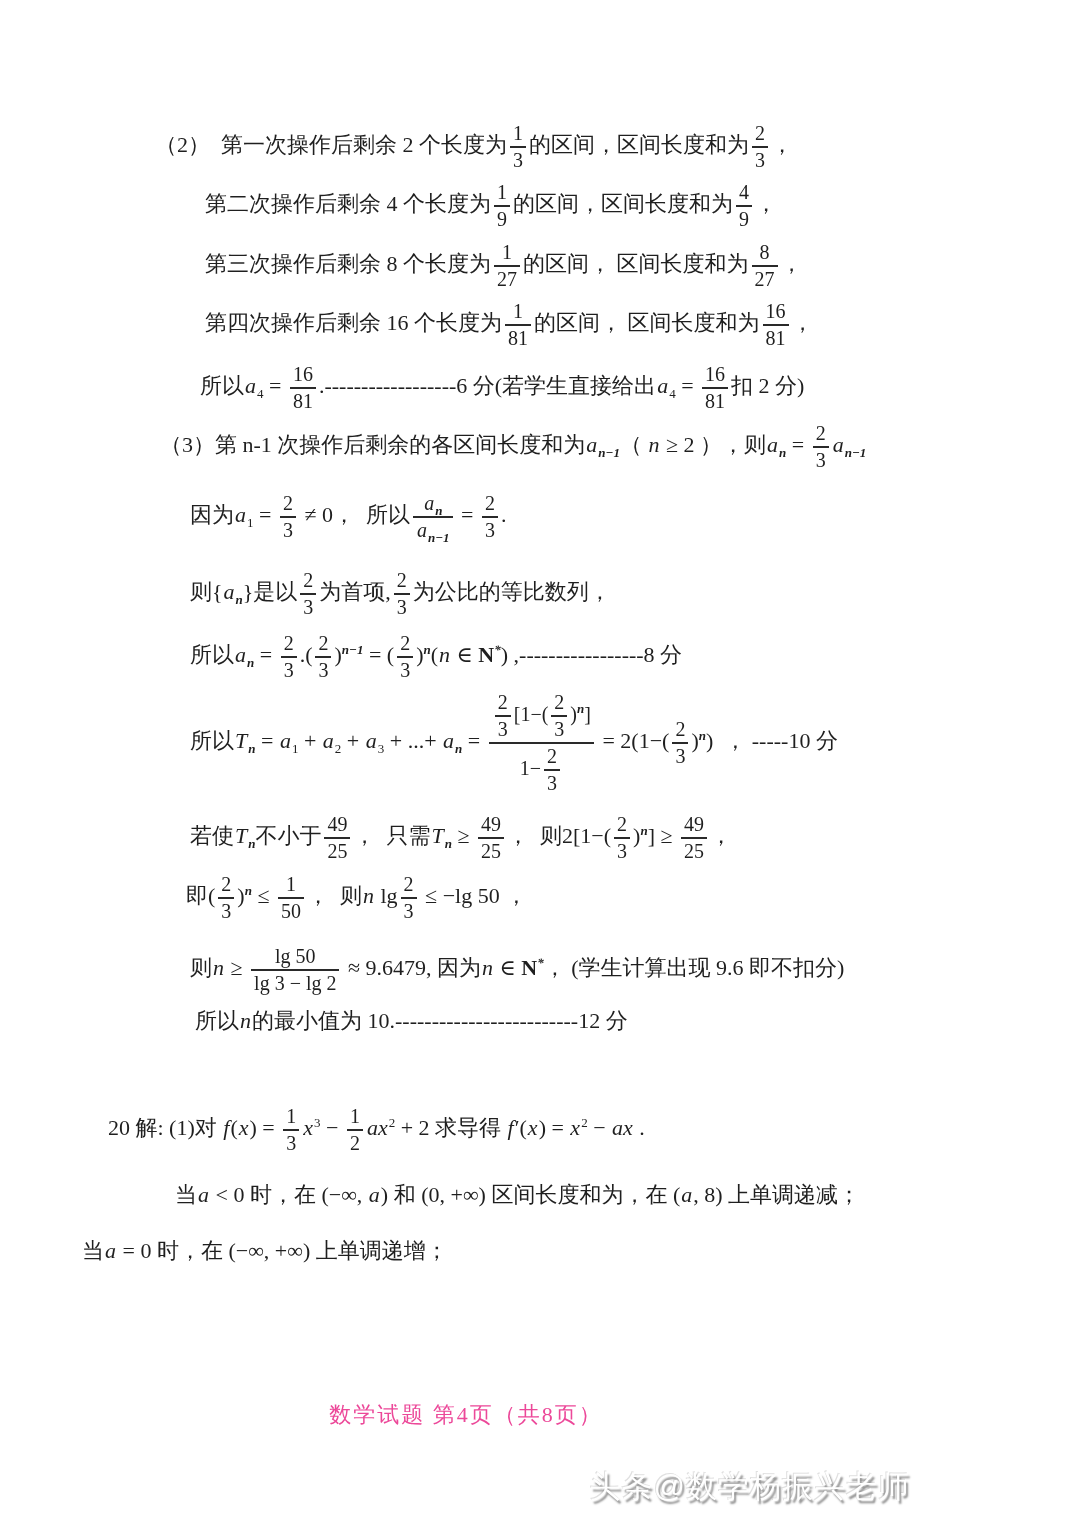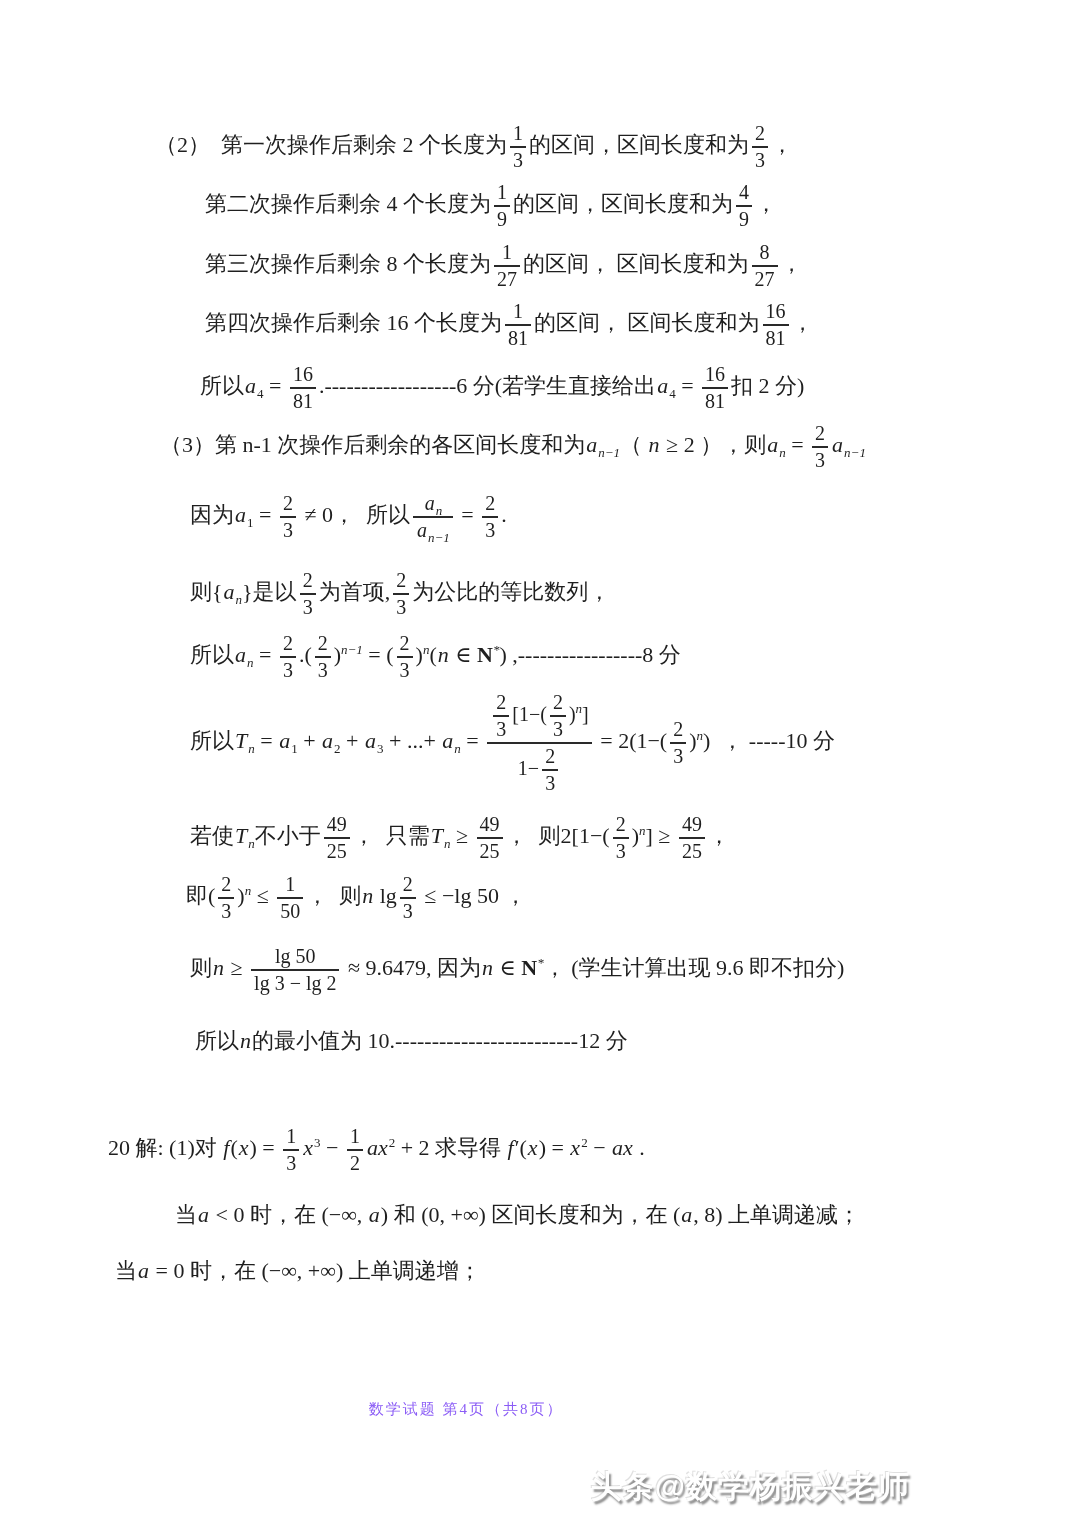--- a/index.html
+++ b/index.html
@@ -5,29 +5,29 @@
   html,body{margin:0;padding:0;background:#ffffff;}
   .page{position:relative;width:932px;height:1526px;background:#ffffff;
         font-family:"Liberation Serif","DejaVu Serif",serif;color:#1f1f1f;overflow:hidden;}
   .doc{position:absolute;inset:0;overflow:hidden;}
   .mline{white-space:pre;font-size:22px;line-height:1.25;}
   .mtext{white-space:pre;}
   .mvar{font-style:italic;padding:0 1px;}
   .mbold{font-weight:bold;}
   sub{font-size:13px;line-height:0;}
   sup{font-size:13px;line-height:0;}
-  .it{font-style:italic;}
+  .it{font-style:italic;font-weight:bold;}
   .frac{display:inline-flex;flex-direction:column;align-items:stretch;text-align:center;
         vertical-align:middle;margin:0 3px;font-size:20px;line-height:1.15;}
   .frac .num{display:block;padding:0 3px 1px;}
   .frac .den{display:block;border-top:2px solid #2a2a2a;padding:1px 3px 0;}
   .footer{position:absolute;top:1400px;left:0;width:100%;text-align:center;
-          font-size:15px;letter-spacing:2px;color:#8b5cf6;}
+          font-size:22px;letter-spacing:2px;color:#ec4899;}
   .watermark{position:absolute;top:1466px;right:22px;
-             font-family:"Liberation Sans","DejaVu Sans",sans-serif;font-weight:700;
+             font-family:"Liberation Sans","DejaVu Sans",sans-serif;font-weight:400;
              font-size:31px;letter-spacing:1px;color:#ffffff;
              text-shadow:2px 3px 2px #8e8e8e,-1px -1px 0 #e0e0e0;}
 </style>
 </head>
 <body>
 
 <div class="page">
   <div class="doc">
     <div class="mline" style="margin:122px 0 0 155px"><span class="mtext">（2）  第一次操作后剩余 2 个长度为</span><span class="frac"><span class="num"><span class="mtext">1</span></span><span class="den"><span class="mtext">3</span></span></span><span class="mtext">的区间，区间长度和为</span><span class="frac"><span class="num"><span class="mtext">2</span></span><span class="den"><span class="mtext">3</span></span></span><span class="mtext">，</span></div>
     <div class="mline" style="margin:9px 0 0 205px"><span class="mtext">第二次操作后剩余 4 个长度为</span><span class="frac"><span class="num"><span class="mtext">1</span></span><span class="den"><span class="mtext">9</span></span></span><span class="mtext">的区间，区间长度和为</span><span class="frac"><span class="num"><span class="mtext">4</span></span><span class="den"><span class="mtext">9</span></span></span><span class="mtext">，</span></div>
@@ -35,20 +35,20 @@
     <div class="mline" style="margin:9px 0 0 205px"><span class="mtext">第四次操作后剩余 16 个长度为</span><span class="frac"><span class="num"><span class="mtext">1</span></span><span class="den"><span class="mtext">81</span></span></span><span class="mtext">的区间， 区间长度和为</span><span class="frac"><span class="num"><span class="mtext">16</span></span><span class="den"><span class="mtext">81</span></span></span><span class="mtext">，</span></div>
     <div class="mline" style="margin:13px 0 0 200px"><span class="mtext">所以</span><span class="mvar">a</span><sub>4</sub><span class="mtext"> = </span><span class="frac"><span class="num"><span class="mtext">16</span></span><span class="den"><span class="mtext">81</span></span></span><span class="mtext">.------------------6 分(若学生直接给出</span><span class="mvar">a</span><sub>4</sub><span class="mtext"> = </span><span class="frac"><span class="num"><span class="mtext">16</span></span><span class="den"><span class="mtext">81</span></span></span><span class="mtext">扣 2 分)</span></div>
     <div class="mline" style="margin:9px 0 0 160px"><span class="mtext">（3）第 n-1 次操作后剩余的各区间长度和为</span><span class="mvar">a</span><sub class="it">n−1</sub><span class="mtext">（ </span><span class="mvar">n</span><span class="mtext"> ≥ 2 ），则</span><span class="mvar">a</span><sub class="it">n</sub><span class="mtext"> = </span><span class="frac"><span class="num"><span class="mtext">2</span></span><span class="den"><span class="mtext">3</span></span></span><span class="mvar">a</span><sub class="it">n−1</sub></div>
     <div class="mline" style="margin:20px 0 0 190px"><span class="mtext">因为</span><span class="mvar">a</span><sub>1</sub><span class="mtext"> = </span><span class="frac"><span class="num"><span class="mtext">2</span></span><span class="den"><span class="mtext">3</span></span></span><span class="mtext"> ≠ 0，  所以</span><span class="frac"><span class="num"><span class="mvar">a</span><sub class="it">n</sub></span><span class="den"><span class="mvar">a</span><sub class="it">n−1</sub></span></span><span class="mtext"> = </span><span class="frac"><span class="num"><span class="mtext">2</span></span><span class="den"><span class="mtext">3</span></span></span><span class="mtext">.</span></div>
     <div class="mline" style="margin:27px 0 0 190px"><span class="mtext">则{</span><span class="mvar">a</span><sub class="it">n</sub><span class="mtext">}是以</span><span class="frac"><span class="num"><span class="mtext">2</span></span><span class="den"><span class="mtext">3</span></span></span><span class="mtext">为首项,</span><span class="frac"><span class="num"><span class="mtext">2</span></span><span class="den"><span class="mtext">3</span></span></span><span class="mtext">为公比的等比数列，</span></div>
     <div class="mline" style="margin:13px 0 0 190px"><span class="mtext">所以</span><span class="mvar">a</span><sub class="it">n</sub><span class="mtext"> = </span><span class="frac"><span class="num"><span class="mtext">2</span></span><span class="den"><span class="mtext">3</span></span></span><span class="mtext">.(</span><span class="frac"><span class="num"><span class="mtext">2</span></span><span class="den"><span class="mtext">3</span></span></span><span class="mtext">)</span><sup class="it">n−1</sup><span class="mtext"> = (</span><span class="frac"><span class="num"><span class="mtext">2</span></span><span class="den"><span class="mtext">3</span></span></span><span class="mtext">)</span><sup class="it">n</sup><span class="mtext">(</span><span class="mvar">n</span><span class="mtext"> ∈ </span><span class="mbold">N</span><sup class="it">*</sup><span class="mtext">) ,-----------------8 分</span></div>
     <div class="mline" style="margin:9px 0 0 190px"><span class="mtext">所以</span><span class="mvar">T</span><sub class="it">n</sub><span class="mtext"> = </span><span class="mvar">a</span><sub>1</sub><span class="mtext"> + </span><span class="mvar">a</span><sub>2</sub><span class="mtext"> + </span><span class="mvar">a</span><sub>3</sub><span class="mtext"> + ...+ </span><span class="mvar">a</span><sub class="it">n</sub><span class="mtext"> = </span><span class="frac"><span class="num"><span class="frac"><span class="num"><span class="mtext">2</span></span><span class="den"><span class="mtext">3</span></span></span><span class="mtext">[1−(</span><span class="frac"><span class="num"><span class="mtext">2</span></span><span class="den"><span class="mtext">3</span></span></span><span class="mtext">)</span><sup class="it">n</sup><span class="mtext">]</span></span><span class="den"><span class="mtext">1−</span><span class="frac"><span class="num"><span class="mtext">2</span></span><span class="den"><span class="mtext">3</span></span></span></span></span><span class="mtext"> = 2(1−(</span><span class="frac"><span class="num"><span class="mtext">2</span></span><span class="den"><span class="mtext">3</span></span></span><span class="mtext">)</span><sup class="it">n</sup><span class="mtext">)  ， -----10 分</span></div>
     <div class="mline" style="margin:18px 0 0 190px"><span class="mtext">若使</span><span class="mvar">T</span><sub class="it">n</sub><span class="mtext">不小于</span><span class="frac"><span class="num"><span class="mtext">49</span></span><span class="den"><span class="mtext">25</span></span></span><span class="mtext">，  只需</span><span class="mvar">T</span><sub class="it">n</sub><span class="mtext"> ≥ </span><span class="frac"><span class="num"><span class="mtext">49</span></span><span class="den"><span class="mtext">25</span></span></span><span class="mtext">，  则2[1−(</span><span class="frac"><span class="num"><span class="mtext">2</span></span><span class="den"><span class="mtext">3</span></span></span><span class="mtext">)</span><sup class="it">n</sup><span class="mtext">] ≥ </span><span class="frac"><span class="num"><span class="mtext">49</span></span><span class="den"><span class="mtext">25</span></span></span><span class="mtext">，</span></div>
     <div class="mline" style="margin:10px 0 0 186px"><span class="mtext">即(</span><span class="frac"><span class="num"><span class="mtext">2</span></span><span class="den"><span class="mtext">3</span></span></span><span class="mtext">)</span><sup class="it">n</sup><span class="mtext"> ≤ </span><span class="frac"><span class="num"><span class="mtext">1</span></span><span class="den"><span class="mtext">50</span></span></span><span class="mtext">，  则</span><span class="mvar">n</span><span class="mtext"> lg</span><span class="frac"><span class="num"><span class="mtext">2</span></span><span class="den"><span class="mtext">3</span></span></span><span class="mtext"> ≤ −lg 50 ，</span></div>
     <div class="mline" style="margin:22px 0 0 190px"><span class="mtext">则</span><span class="mvar">n</span><span class="mtext"> ≥ </span><span class="frac"><span class="num"><span class="mtext">lg 50</span></span><span class="den"><span class="mtext">lg 3 − lg 2</span></span></span><span class="mtext"> ≈ 9.6479, 因为</span><span class="mvar">n</span><span class="mtext"> ∈ </span><span class="mbold">N</span><sup class="it">*</sup><span class="mtext">， (学生计算出现 9.6 即不扣分)</span></div>
-    <div class="mline" style="margin:32px 0 0 195px"><span class="mtext">所以</span><span class="mvar">n</span><span class="mtext">的最小值为 10.-------------------------12 分</span></div>
+    <div class="mline" style="margin:12px 0 0 195px"><span class="mtext">所以</span><span class="mvar">n</span><span class="mtext">的最小值为 10.-------------------------12 分</span></div>
     <div class="mline" style="margin:70px 0 0 108px"><span class="mtext">20 解: (1)对 </span><span class="mvar">f</span><span class="mtext">(</span><span class="mvar">x</span><span class="mtext">) = </span><span class="frac"><span class="num"><span class="mtext">1</span></span><span class="den"><span class="mtext">3</span></span></span><span class="mvar">x</span><sup>3</sup><span class="mtext"> − </span><span class="frac"><span class="num"><span class="mtext">1</span></span><span class="den"><span class="mtext">2</span></span></span><span class="mvar">ax</span><sup>2</sup><span class="mtext"> + 2 求导得 </span><span class="mvar">f</span><span class="mtext">′(</span><span class="mvar">x</span><span class="mtext">) = </span><span class="mvar">x</span><sup>2</sup><span class="mtext"> − </span><span class="mvar">ax</span><span class="mtext"> .</span></div>
     <div class="mline" style="margin:26px 0 0 175px"><span class="mtext">当</span><span class="mvar">a</span><span class="mtext"> &lt; 0 时，在 (−∞, </span><span class="mvar">a</span><span class="mtext">) 和 (0, +∞) 区间长度和为，在 (</span><span class="mvar">a</span><span class="mtext">, 8) 上单调递减；</span></div>
-    <div class="mline" style="margin:29px 0 0 115px"><span class="mtext">当</span><span class="mvar">a</span><span class="mtext"> = 0 时，在 (−∞, +∞) 上单调递增；</span></div>
+    <div class="mline" style="margin:29px 0 0 82px"><span class="mtext">当</span><span class="mvar">a</span><span class="mtext"> = 0 时，在 (−∞, +∞) 上单调递增；</span></div>
   </div>
   <div class="footer">数学试题 第4页（共8页）</div>
   <div class="watermark">头条@数学杨振兴老师</div>
 </div>
 
 </body></html>

